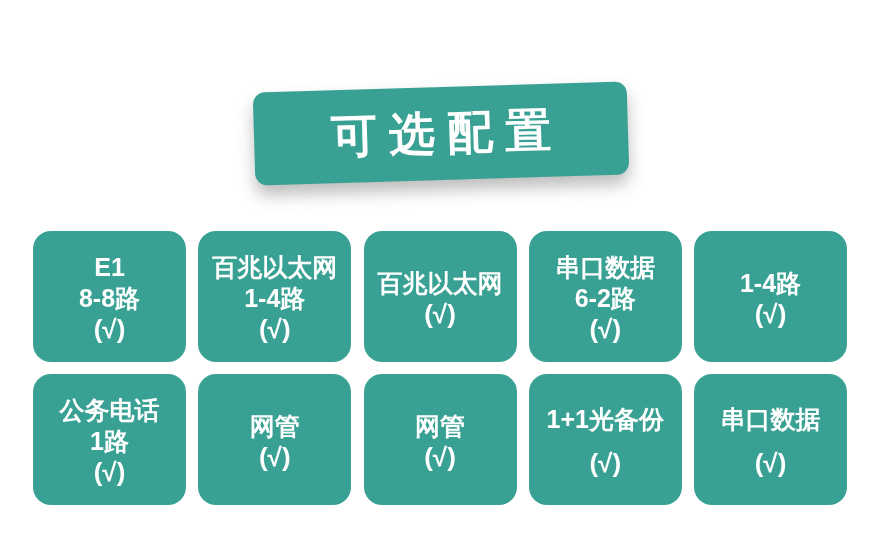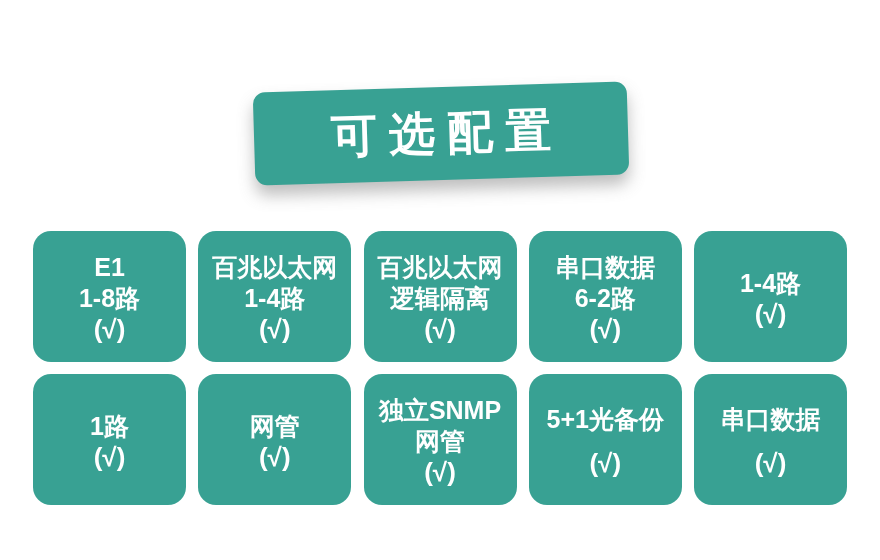--- a/index.html
+++ b/index.html
@@ -61,65 +61,64 @@
 </head>
 <body style="background: rgb(255, 255, 255);">
 
 <div class="banner">
   <span class="banner-title">可选配置</span>
 </div>
 
 <div class="grid">
   <div class="card">
     <div class="card-line">E1</div>
-      <div class="card-line">1-8路</div>
+      <div class="card-line">8-8路</div>
       <div class="card-line card-check">(√)</div>
   </div>
 
   <div class="card">
     <div class="card-line">百兆以太网</div>
       <div class="card-line">1-4路</div>
       <div class="card-line card-check">(√)</div>
   </div>
 
   <div class="card">
     <div class="card-line">百兆以太网</div>
-      <div class="card-line">逻辑隔离</div>
       <div class="card-line card-check">(√)</div>
   </div>
 
   <div class="card">
     <div class="card-line">串口数据</div>
       <div class="card-line">6-2路</div>
       <div class="card-line card-check">(√)</div>
   </div>
 
   <div class="card">
       <div class="card-line">1-4路</div>
       <div class="card-line card-check">(√)</div>
   </div>
 
   <div class="card">
+    <div class="card-line">公务电话</div>
       <div class="card-line">1路</div>
       <div class="card-line card-check">(√)</div>
   </div>
 
   <div class="card">
       <div class="card-line">网管</div>
       <div class="card-line card-check">(√)</div>
   </div>
 
   <div class="card">
-    <div class="card-line">独立SNMP</div>
       <div class="card-line">网管</div>
       <div class="card-line card-check">(√)</div>
   </div>
 
   <div class="card two-line">
-    <div class="card-line">5+1光备份</div>
+    <div class="card-line">1+1光备份</div>
       <div class="card-line card-check">(√)</div>
   </div>
 
   <div class="card two-line">
     <div class="card-line">串口数据</div>
       <div class="card-line card-check">(√)</div>
   </div>
 </div>
 
 </body></html>

